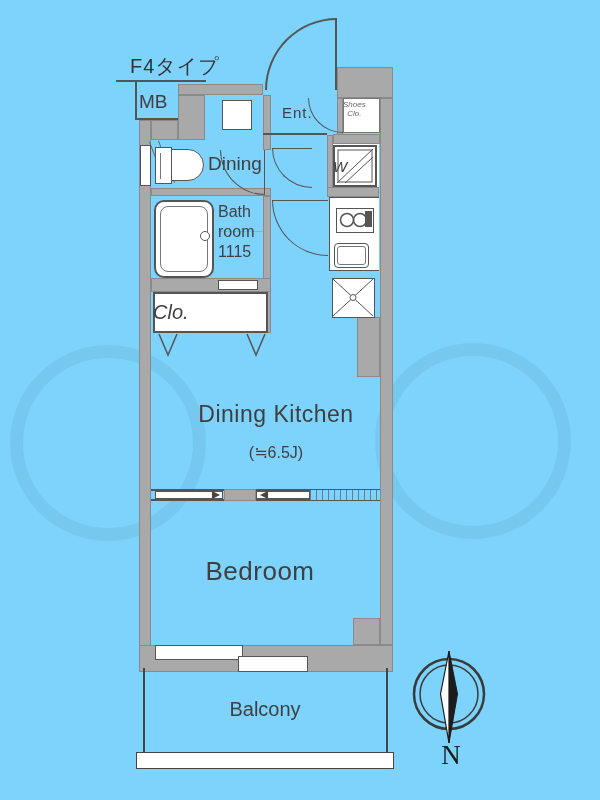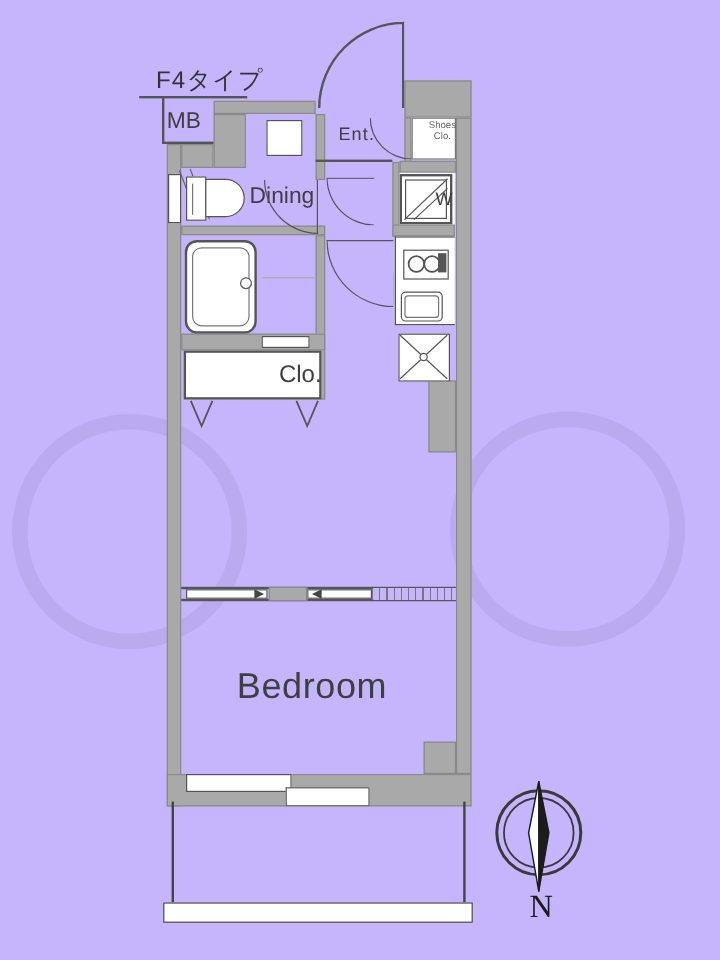--- a/index.html
+++ b/index.html
@@ -1,33 +1,33 @@
 <!DOCTYPE html>
 <html><head>
 <meta charset="utf-8">
 <style>
   html,body{margin:0;padding:0;background:#fff;}
-  .page{position:relative;width:600px;height:800px;background:#c4b5fd;overflow:hidden;
+  .page{position:relative;width:600px;height:800px;background:#7dd3fc;overflow:hidden;
         font-family:"Liberation Sans","DejaVu Sans",sans-serif;}
   .abs{position:absolute;box-sizing:border-box;}
   
   .w{position:absolute;box-sizing:border-box;background:#a9a9a9;border:1px solid #8a8a8a;}
   
   .ln{position:absolute;background:#555;}
   
   .box{position:absolute;box-sizing:border-box;background:#fff;border:1.5px solid #555;}
   .box1{position:absolute;box-sizing:border-box;background:#fff;border:1px solid #555;}
   
   .arc-bl{position:absolute;box-sizing:border-box;border-left:1.5px solid #555;border-bottom:1.5px solid #555;
           border-bottom-left-radius:100% 100%;}
   
   .arc-tl{position:absolute;box-sizing:border-box;border-left:2px solid #555;border-top:2px solid #555;
           border-top-left-radius:100% 100%;}
   .t{position:absolute;color:#3f3f3f;white-space:nowrap;}
-  .tc{display:flex;align-items:center;justify-content:flex-end;text-align:center;}
+  .tc{display:flex;align-items:center;justify-content:flex-start;text-align:center;font-style:italic;}
   .ring{position:absolute;border-radius:50%;border:13px solid rgba(0,0,0,0.05);}
   .tri-r{position:absolute;width:0;height:0;border-top:4px solid transparent;border-bottom:4px solid transparent;border-left:8px solid #444;}
   .tri-l{position:absolute;width:0;height:0;border-top:4px solid transparent;border-bottom:4px solid transparent;border-right:8px solid #444;}
   .hatch{position:absolute;box-sizing:border-box;
          background:repeating-linear-gradient(90deg,#777 0,#777 1px,transparent 1px,transparent 6px);
          border-top:1.5px solid #555;border-bottom:1.5px solid #555;}
   .diag{position:absolute;width:1px;height:45px;background:#666;transform-origin:top left;transform:rotate(-21deg);}
 </style>
 </head>
 <body>
@@ -93,20 +93,25 @@
       <line x1="4" y1="38" x2="40" y2="4" stroke="#555" stroke-width="1"></line>
       <line x1="12" y1="38" x2="40" y2="12" stroke="#555" stroke-width="1"></line>
     </svg>
   </div>
   <div class="t tc" style="left:333px;top:145px;width:44px;height:42px;font-size:15px;">W</div>
 
   <div class="box" style="left:154px;top:200px;width:60px;height:78px;border-width:2px;border-radius:10px;"></div>
   <div class="box1" style="left:160px;top:206px;width:48px;height:66px;border-radius:8px;border-color:#777;"></div>
   <div class="box1" style="left:200px;top:231px;width:10px;height:10px;border-radius:50%;"></div>
   <div class="ln" style="left:218px;top:231px;width:45px;height:1px;background:#aaa;"></div>
+  <div class="t" style="left:218px;top:202px;font-size:16px;line-height:20px;">
+    <div>Bath</div>
+    <div>room</div>
+    <div>1115</div>
+  </div>
   <div class="box1" style="left:218px;top:280px;width:40px;height:10px;"></div>
 
   <div class="abs" style="left:329px;top:197px;width:50px;height:74px;background:#fff;border:1.5px solid #555;border-right:none;"></div>
   <div class="box" style="left:336px;top:208px;width:38px;height:25px;">
     <svg width="36" height="23" style="position:absolute;left:-0.5px;top:-0.5px;">
       <circle cx="10" cy="11" r="6.5" fill="none" stroke="#555" stroke-width="1.5"></circle>
       <circle cx="23" cy="11" r="6.5" fill="none" stroke="#555" stroke-width="1.5"></circle>
       <rect x="28" y="2" width="7" height="16" fill="#555"></rect>
     </svg>
   </div>
@@ -122,38 +127,41 @@
 
   <div class="box" style="left:153px;top:292px;width:115px;height:41px;border-width:2px;"></div>
   <div class="t tc" style="left:153px;top:292px;width:115px;height:41px;font-size:20px;">Clo.</div>
   <svg class="abs" style="left:158px;top:333px;" width="20" height="24">
     <path d="M1,1 L10,22 L19,1" fill="none" stroke="#555" stroke-width="1.5"></path>
   </svg>
   <svg class="abs" style="left:246px;top:333px;" width="20" height="24">
     <path d="M1,1 L10,22 L19,1" fill="none" stroke="#555" stroke-width="1.5"></path>
   </svg>
 
+  <div class="t" style="left:161px;top:401px;width:230px;text-align:center;font-size:23px;letter-spacing:0.5px;">Dining Kitchen</div>
+  <div class="t" style="left:161px;top:443px;width:230px;text-align:center;font-size:16px;">(≒6.5J)</div>
 
   <div class="ln" style="left:151px;top:489px;width:160px;height:1.5px;"></div>
   <div class="ln" style="left:151px;top:499px;width:160px;height:1.5px;"></div>
   <div class="box1" style="left:155px;top:491px;width:68px;height:8px;"></div>
   <div class="box1" style="left:256px;top:491px;width:54px;height:8px;"></div>
   <div class="w" style="left:224px;top:489px;width:32px;height:12px;"></div>
   <div class="tri-r" style="left:212px;top:491px;"></div>
   <div class="tri-l" style="left:260px;top:491px;"></div>
   <div class="hatch" style="left:310px;top:489px;width:70px;height:12px;"></div>
 
-  <div class="t" style="left:145px;top:556px;width:230px;text-align:center;font-size:30px;letter-spacing:0.5px;">Bedroom</div>
+  <div class="t" style="left:145px;top:556px;width:230px;text-align:center;font-size:26px;letter-spacing:0.5px;">Bedroom</div>
 
   <div class="box" style="left:155px;top:645px;width:88px;height:15px;"></div>
   <div class="box" style="left:238px;top:656px;width:70px;height:16px;"></div>
 
   <div class="ln" style="left:143px;top:668px;width:1.5px;height:84px;background:#444;"></div>
   <div class="ln" style="left:386px;top:668px;width:1.5px;height:84px;background:#444;"></div>
   <div class="abs" style="left:136px;top:752px;width:258px;height:17px;background:#fff;border:1.5px solid #444;"></div>
+  <div class="t" style="left:165px;top:698px;width:200px;text-align:center;font-size:20px;">Balcony</div>
 
   <svg class="abs" style="left:403px;top:638px;" width="110" height="150" viewBox="0 0 110 150">
     <circle cx="46" cy="56" r="35" fill="none" stroke="#3a3a3a" stroke-width="2.5"></circle>
     <circle cx="46" cy="56" r="29" fill="none" stroke="#3a3a3a" stroke-width="1.5"></circle>
     <polygon points="46,13 54.5,56 46,105" fill="#1c1c1c" stroke="#1c1c1c" stroke-width="1"></polygon>
     <polygon points="46,13 37.5,56 46,105" fill="#ffffff" stroke="#1c1c1c" stroke-width="1.2"></polygon>
   </svg>
   <div class="t" style="left:433px;top:740px;width:36px;text-align:center;font-size:27px;color:#1c1c1c;font-family:'Liberation Serif','DejaVu Serif',serif;">N</div>
 
 </div>

